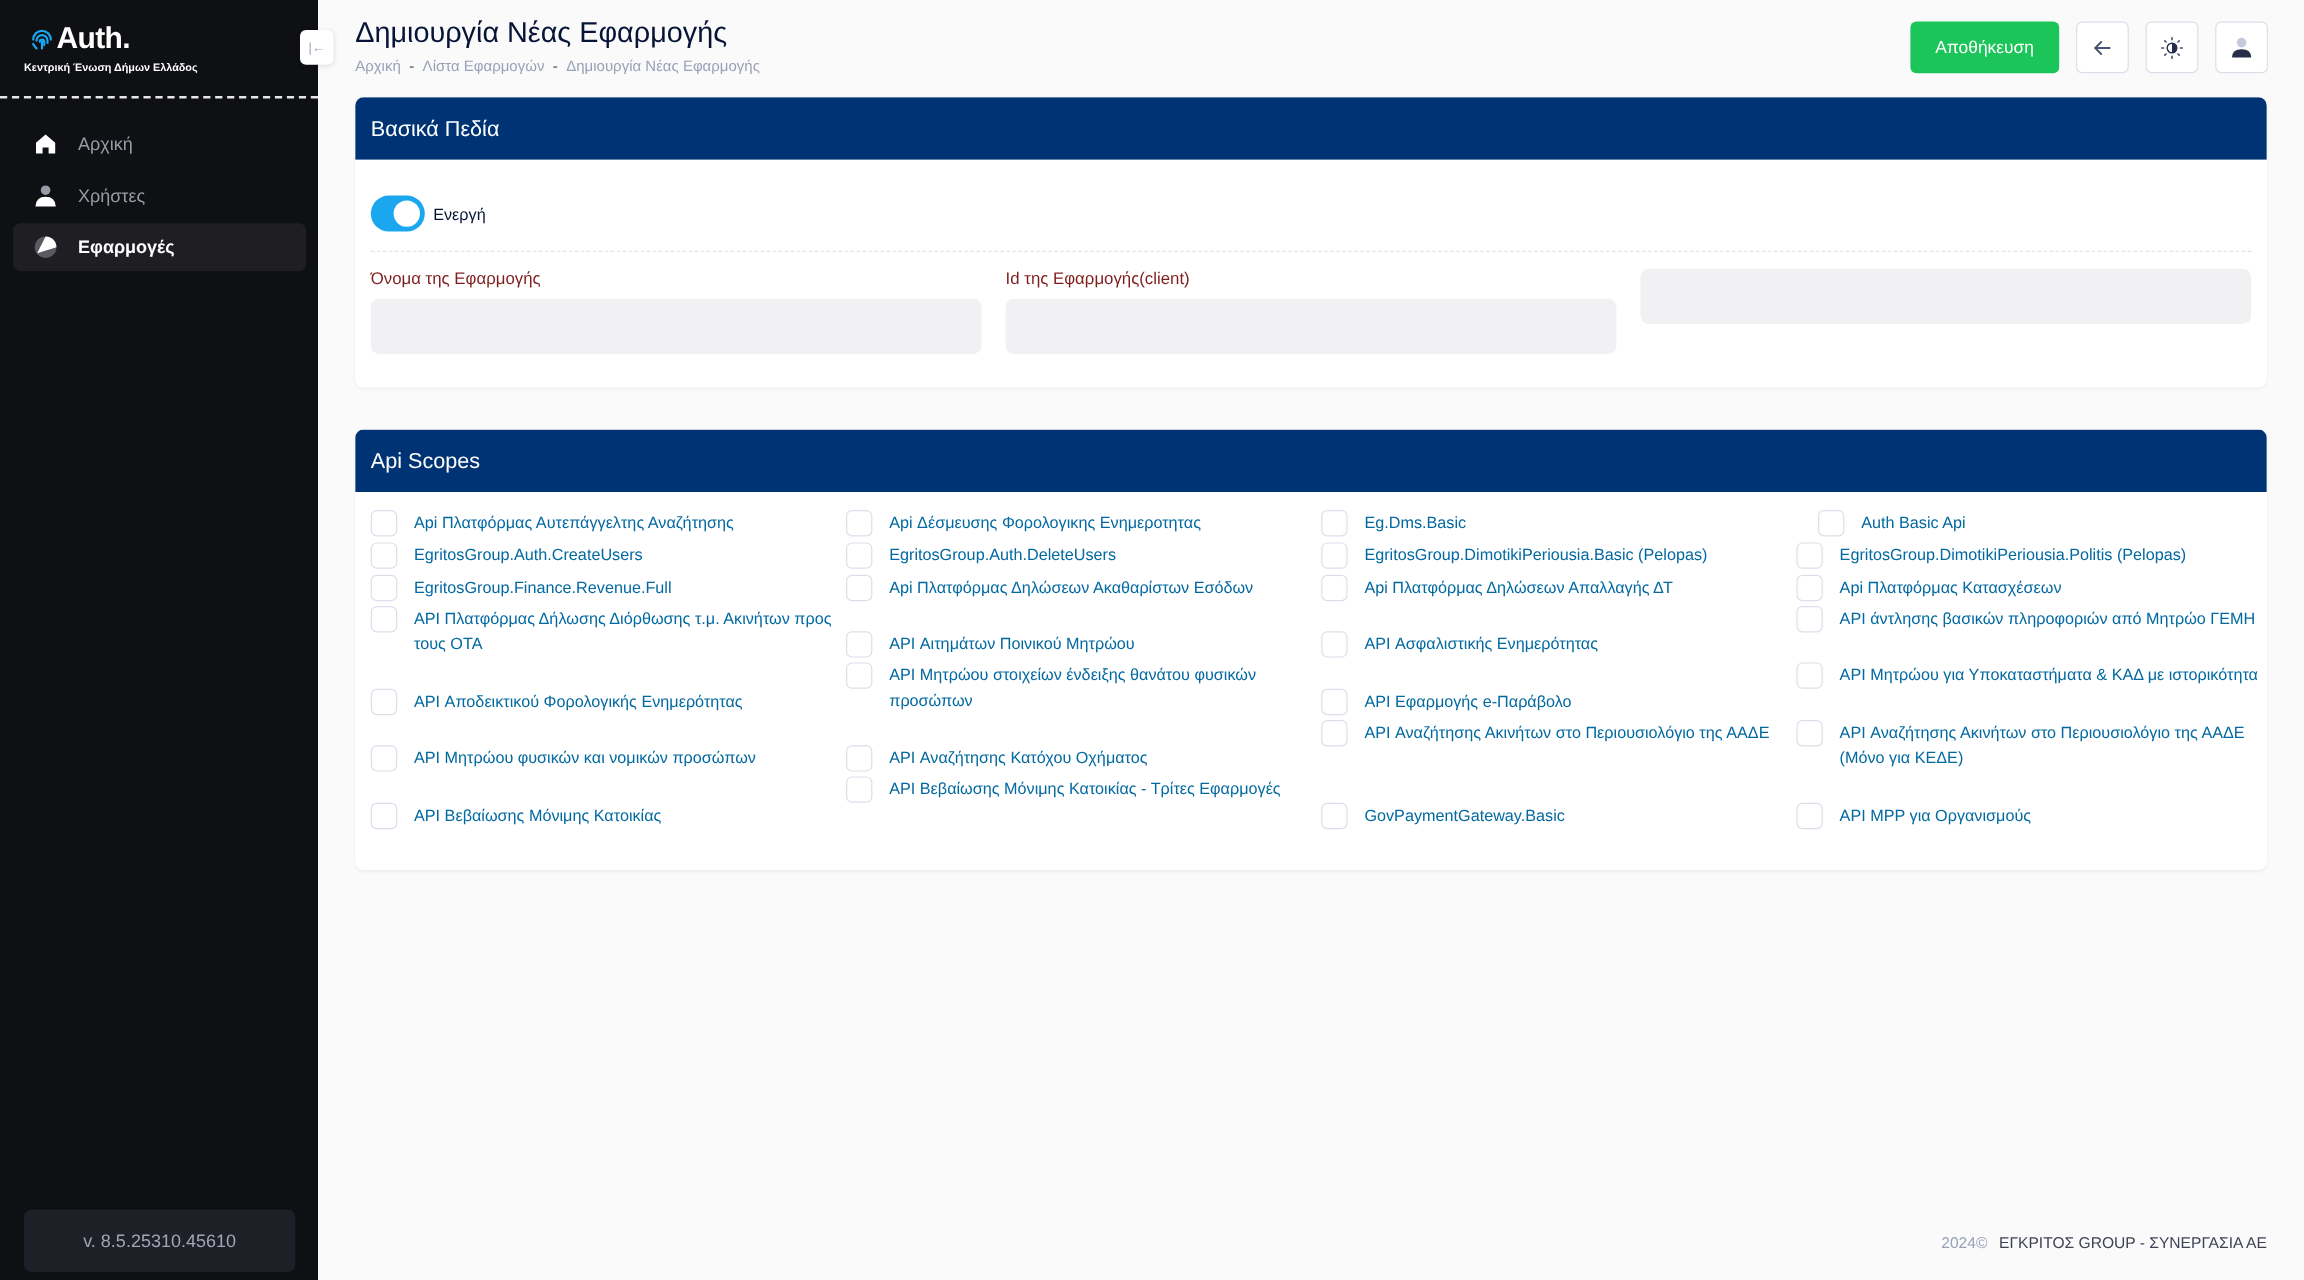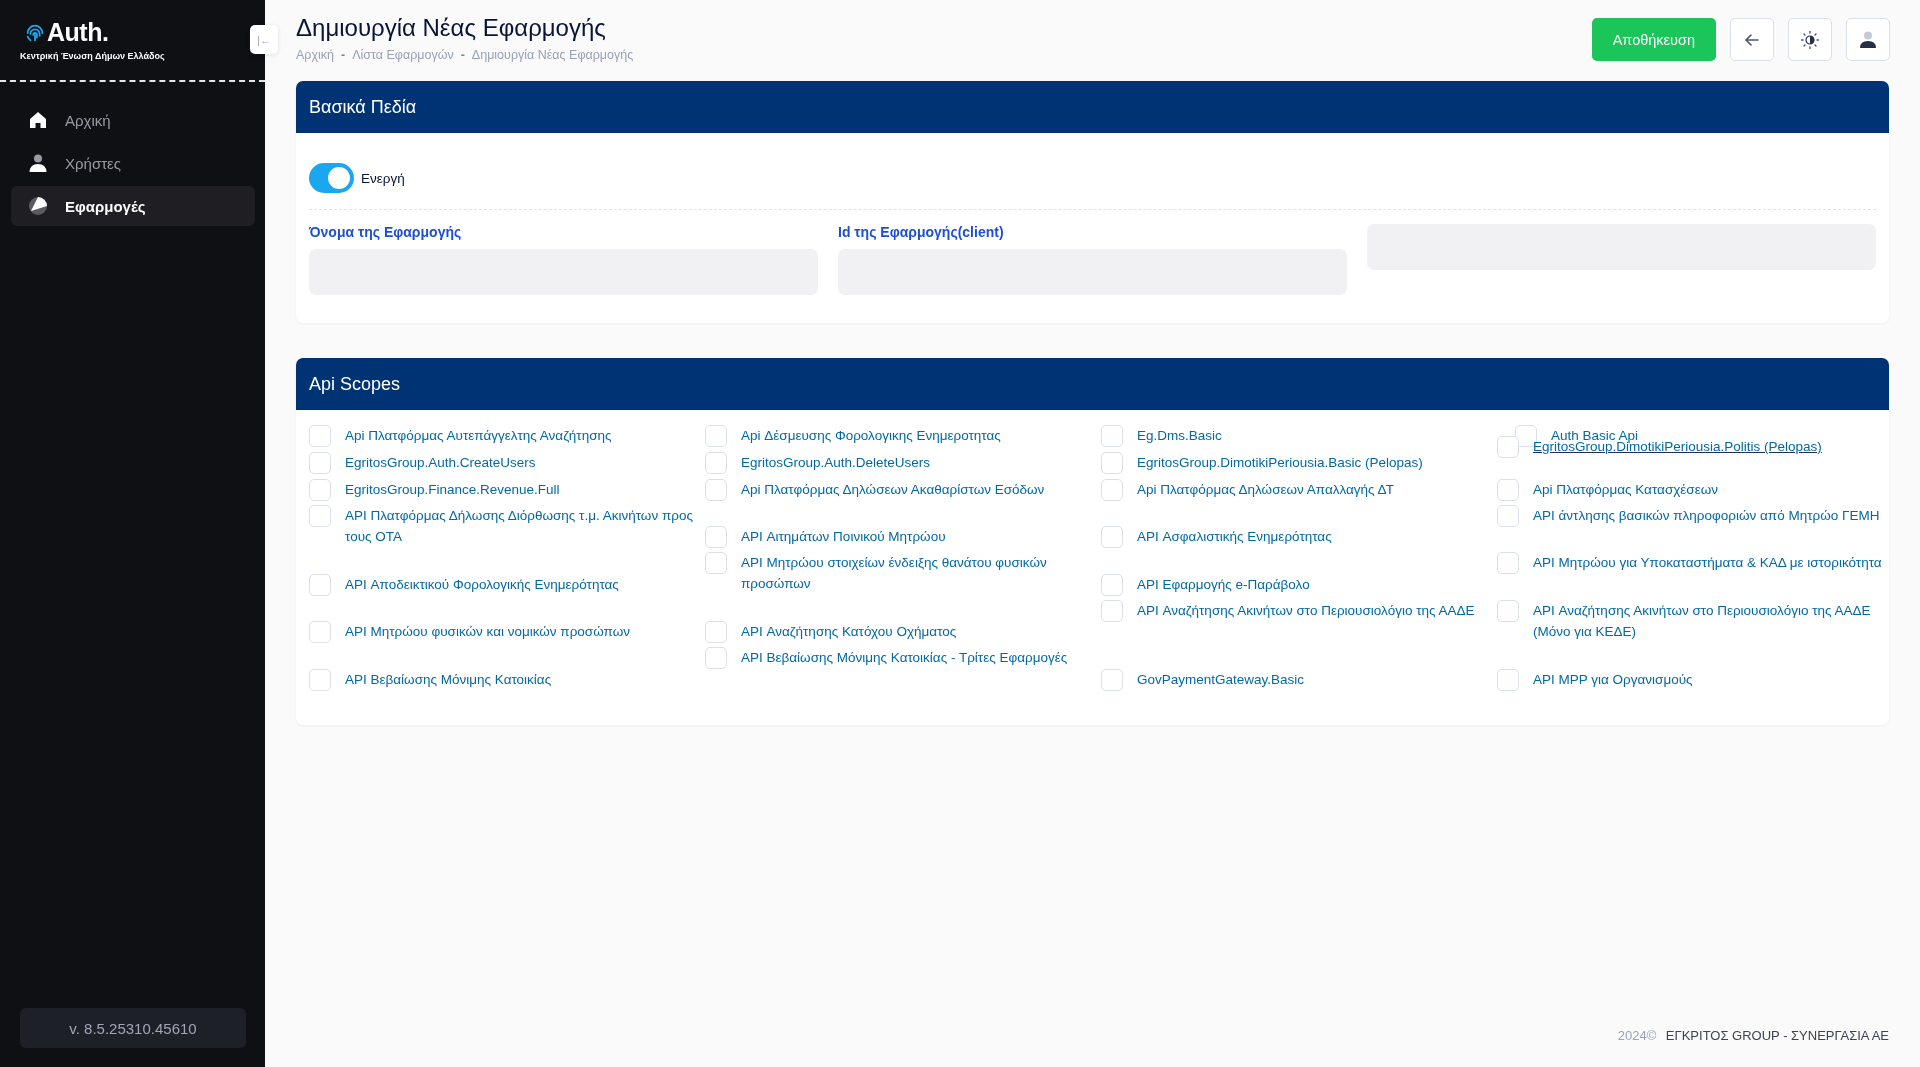--- a/index.html
+++ b/index.html
@@ -13,21 +13,21 @@
   .logo-icon { width: 22px; height: 22px; }
   .logo-text { color: #ffffff; font-size: 25px; font-weight: bold; letter-spacing: -0.5px; margin-left: 1px; }
   .logo-sub { color: #ffffff; font-size: 9px; font-weight: bold; margin-top: 4px; margin-left: -4px; }
   .sidebar-divider { position: absolute; left: 0; top: 80px; width: 265px; border-top: 2px dashed #e6e6e6; }
   .nav { position: absolute; left: 11px; top: 100px; width: 244px; }
   .nav-item { height: 40px; display: flex; align-items: center; padding-left: 16px; border-radius: 6px; margin-bottom: 3px; cursor: pointer; }
   .nav-item.active { background: #1f1f23; }
   .nav-icon { width: 22px; height: 22px; display: flex; align-items: center; justify-content: center; }
   .nav-label { margin-left: 16px; font-size: 15px; color: #9a9aa5; }
   .nav-item.active .nav-label { color: #ffffff; font-weight: bold; }
-  .version { position: absolute; left: 20px; top: 1008px; width: 226px; height: 40px; border-radius: 6px; background: #1e2027; color: #a1a5b7; font-size: 15px; display: flex; align-items: center; justify-content: center; }
+  .version { position: absolute; left: 20px; top: 1008px; width: 226px; height: 52px; border-radius: 6px; background: #1e2027; color: #a1a5b7; font-size: 15px; display: flex; align-items: center; justify-content: center; }
   .collapse-btn { position: absolute; left: 250px; top: 25px; width: 28px; height: 29px; background: #ffffff; border-radius: 5px; box-shadow: 0 1px 4px rgba(0,0,0,0.12); display: flex; align-items: center; justify-content: center; color: #a1a5b7; font-size: 11px; cursor: pointer; z-index: 5; }
 
   
   .page-title { position: absolute; left: 296px; top: 14px; font-size: 24px; color: #071437; font-weight: normal; }
   .breadcrumb { position: absolute; left: 296px; top: 48px; font-size: 12.5px; color: #99a1b7; display: flex; align-items: center; }
   .breadcrumb .sep { margin: 0 7px; color: #7e8299; font-weight: bold; }
   .crumb { cursor: pointer; }
   .header-actions { position: absolute; right: 30px; top: 18px; display: flex; gap: 14px; }
   .btn-save { height: 43px; padding: 0 21px; background: #1bc55a; color: #ffffff; font-size: 14.5px; border-radius: 5px; border: none; display: flex; align-items: center; cursor: pointer; font-family: "Liberation Sans", sans-serif; }
   .icon-btn { width: 44px; height: 43px; border: 1px solid #dbdfe9; border-radius: 5px; background: #ffffff; display: flex; align-items: center; justify-content: center; cursor: pointer; }
@@ -38,21 +38,21 @@
   .card1 { top: 81px; height: 242px; }
   .card2 { top: 358px; height: 367px; }
 
   .toggle-row { position: absolute; left: 13px; top: 82px; display: flex; align-items: center; }
   .toggle { width: 45px; height: 30px; border-radius: 15px; background: #1ba7f0; position: relative; cursor: pointer; }
   .toggle-knob { position: absolute; right: 4px; top: 4px; width: 22px; height: 22px; border-radius: 50%; background: #ffffff; }
   .toggle-label { margin-left: 7px; font-size: 13.5px; color: #071437; }
   .dashed-sep { position: absolute; left: 13px; right: 13px; top: 128px; border-top: 1px dashed #e1e3ea; }
 
   .fields { position: absolute; left: 13px; right: 13px; top: 143px; display: grid; grid-template-columns: 1fr 1fr 1fr; column-gap: 20px; }
-  .field-label { font-size: 14px; color: #1d4ed8; margin-bottom: 8px; height: 17px; font-weight: bold; }
+  .field-label { font-size: 14px; color: #7f1d1d; margin-bottom: 8px; height: 17px; }
   .field-input { width: 100%; height: 46px; border: none; border-radius: 7px; background: #f1f1f4; font-size: 14px; padding: 0 14px; font-family: "Liberation Sans", sans-serif; color: #252f4a; }
 
   .scopes { position: absolute; left: 13px; top: 67px; width: 1584px; display: grid; grid-template-columns: repeat(4, 396px); }
   .scope { display: flex; align-items: flex-start; cursor: pointer; position: absolute; }
   .chk { width: 22px; height: 22px; border: 1px solid #dbdfe9; border-radius: 5px; background: #ffffff; flex: 0 0 22px; }
   .scope-label { margin-left: 14px; font-size: 13.5px; color: #0369a1; line-height: 21px; width: 355px; }
 
   .footer { position: absolute; right: 31px; top: 1028px; font-size: 13px; }
   .footer .year { color: #99a1b7; }
   .footer .company { color: #3f4254; margin-left: 6px; }
@@ -260,21 +260,21 @@
         <span class="scope-label">API Αναζήτησης Ακινήτων στο Περιουσιολόγιο της ΑΑΔΕ</span>
       </label>
       <label class="scope" style="left: 792px; top: 244px;">
         <span class="chk"></span>
         <span class="scope-label">GovPaymentGateway.Basic</span>
       </label>
       <label class="scope" style="left: 1188px; top: 0px; margin-left: 18px;">
         <span class="chk"></span>
         <span class="scope-label">Auth Basic Api</span>
       </label>
-      <label class="scope" style="left: 1188px; top: 11px; text-decoration: underline;">
+      <label class="scope" style="left: 1188px; top: 27px;">
         <span class="chk"></span>
         <span class="scope-label">EgritosGroup.DimotikiPeriousia.Politis (Pelopas)</span>
       </label>
       <label class="scope" style="left: 1188px; top: 54px;">
         <span class="chk"></span>
         <span class="scope-label">Api Πλατφόρμας Κατασχέσεων</span>
       </label>
       <label class="scope" style="left: 1188px; top: 80px;">
         <span class="chk"></span>
         <span class="scope-label">API άντλησης βασικών πληροφοριών από Μητρώο ΓΕΜΗ</span>

